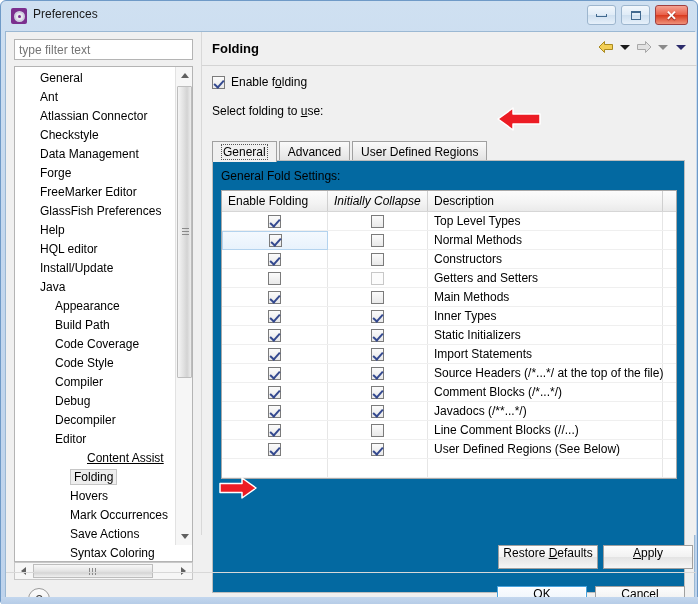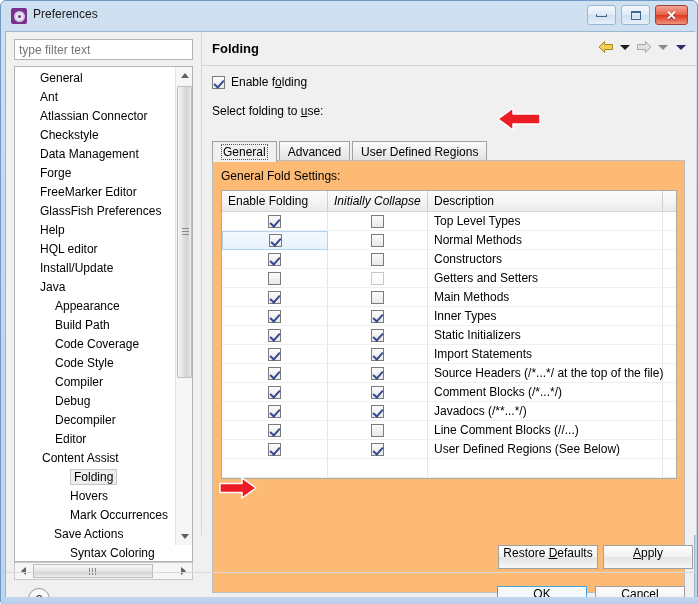--- a/index.html
+++ b/index.html
@@ -270,21 +270,21 @@
   .tab.active .tab-inner {
     border: 1px dotted #555;
     padding: 0 1px;
   }
 
   
   #group-box {
     position: absolute; left: 10px; top: 128px;
     width: 473px; height: 433px;
     border: 1px solid #bdbdbd;
-    background: #fdba74;
+    background: #0369a1;
   }
   #group-label {
     position: absolute; left: 8px; top: 8px;
     font-size: 12px; color: #000;
   }
 
   
   #table {
     position: absolute; left: 8px; top: 29px;
     width: 456px; height: 289px;
@@ -404,25 +404,25 @@
           <div class="tree-item"><span>Install/Update</span></div>
           <div class="tree-item"><span>Java</span></div>
           <div class="tree-item child" style="padding-left: 40px;"><span>Appearance</span></div>
           <div class="tree-item child" style="padding-left: 40px;"><span>Build Path</span></div>
           <div class="tree-item child" style="padding-left: 40px;"><span>Code Coverage</span></div>
           <div class="tree-item child" style="padding-left: 40px;"><span>Code Style</span></div>
           <div class="tree-item child" style="padding-left: 40px;"><span>Compiler</span></div>
           <div class="tree-item child" style="padding-left: 40px;"><span>Debug</span></div>
           <div class="tree-item child" style="padding-left: 40px;"><span>Decompiler</span></div>
           <div class="tree-item child" style="padding-left: 40px;"><span>Editor</span></div>
-          <div class="tree-item child" style="padding-left: 27px;"><span>Content Assist</span></div>
+          <div class="tree-item child" style="padding-left: 72px; text-decoration: underline;"><span>Content Assist</span></div>
           <div class="tree-item child selected" style="padding-left: 55px;"><span>Folding</span></div>
           <div class="tree-item child" style="padding-left: 55px;"><span>Hovers</span></div>
           <div class="tree-item child" style="padding-left: 55px;"><span>Mark Occurrences</span></div>
-          <div class="tree-item child" style="padding-left: 39px;"><span>Save Actions</span></div>
+          <div class="tree-item child" style="padding-left: 55px;"><span>Save Actions</span></div>
           <div class="tree-item child" style="padding-left: 55px;"><span>Syntax Coloring</span></div>
         </div>
       <div id="tree-vscroll">
         <div class="sb-arrow up">
             <div class="tri up"></div>
           </div>
         <div id="tree-thumb">
             <div class="grip"></div>
           </div>
         <div class="sb-arrow down">

